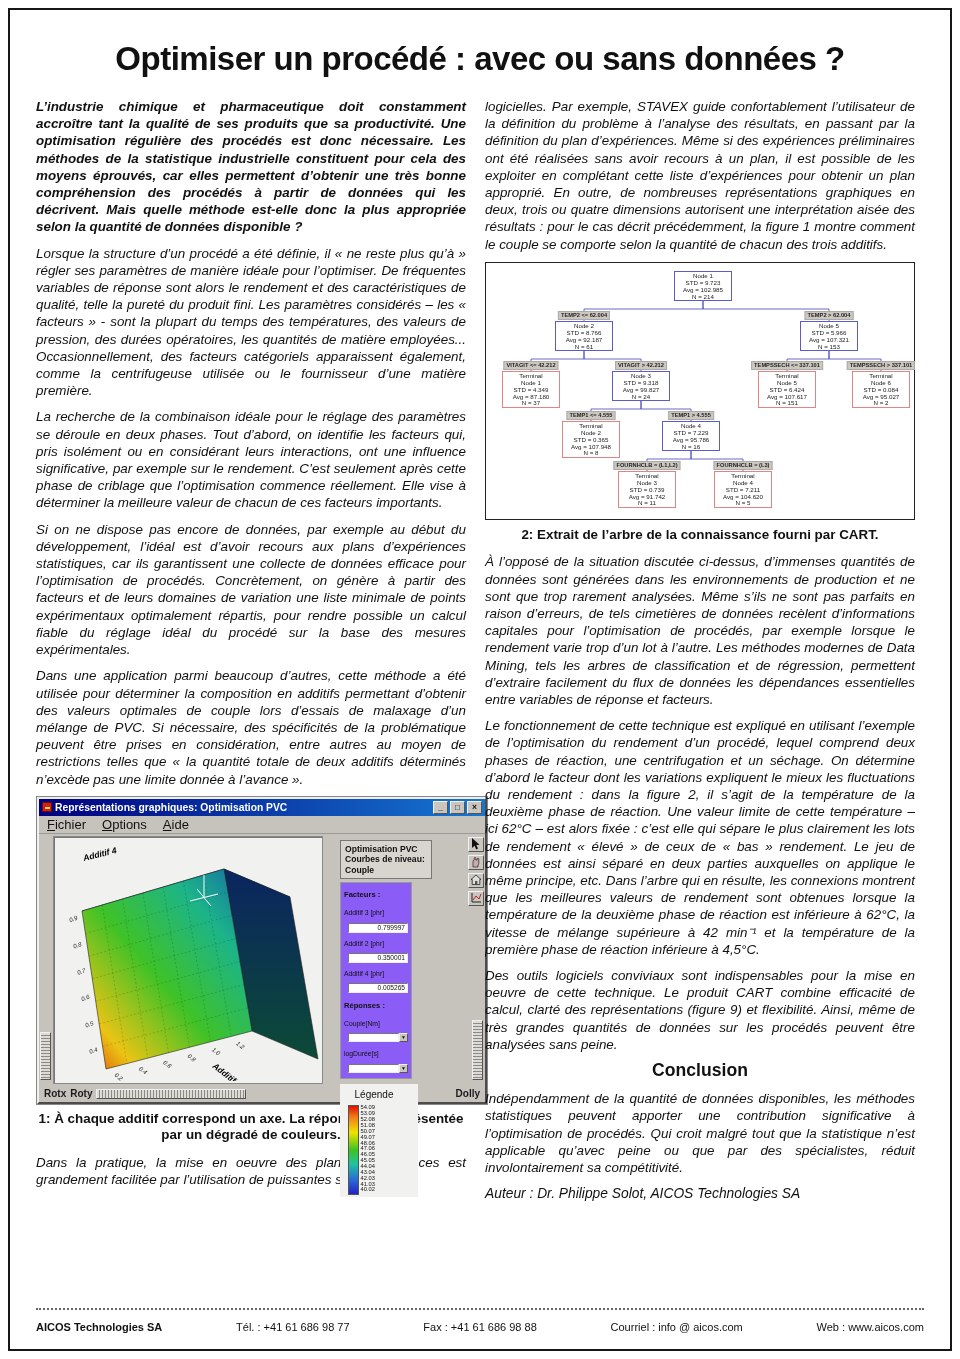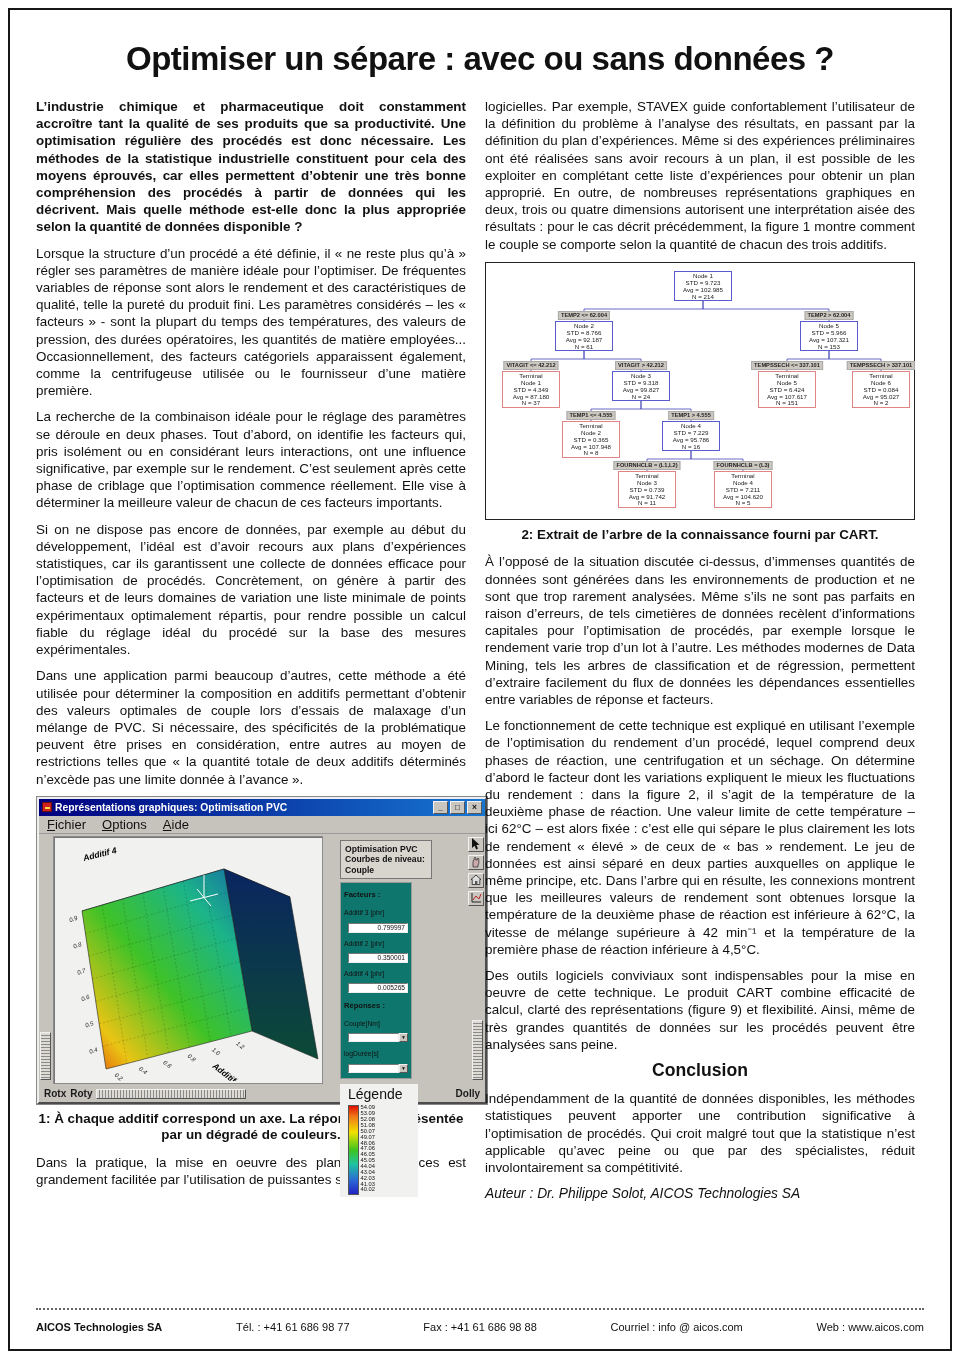--- a/index.html
+++ b/index.html
@@ -1,21 +1,21 @@
 <!DOCTYPE html>
 <html><head>
 <meta charset="utf-8">
 <style>
   html,body{margin:0;padding:0;background:#fff;}
   body{width:960px;height:1359px;position:relative;font-family:"Liberation Sans",sans-serif;color:#111;}
   .page{position:absolute;inset:8px;border:2px solid #161616;box-sizing:border-box;padding:18px 26px 0 26px;background:#fff;}
   .title{font-size:33px;font-weight:bold;text-align:center;margin:12px 0 20px 0;letter-spacing:-0.5px;}
   .columns{display:flex;gap:19px;}
   .col{width:430px;font-size:13.4px;line-height:17.2px;text-align:justify;}
-  .col p{margin:0 0 9px 0;}
+  .col p{margin:0 0 9px 0;font-style:italic;}
   p.bold{font-weight:bold;}
   h2{font-size:17.6px;font-weight:bold;text-align:center;margin:7px 0 11px 0;}
   .caption{font-weight:bold;text-align:center;margin:7px 0 10px 0;line-height:16.5px;}
   .author{font-style:italic;font-size:13.8px;margin-top:4px;}
   .footer{position:absolute;left:26px;right:26px;bottom:16px;border-top:2px dotted #666;padding-top:11px;display:flex;justify-content:space-between;font-size:11px;}
   .footer .company{font-weight:bold;}
 
   
   .win{width:450px;box-sizing:border-box;background:#c6c3bd;border-top:2px solid #efefef;border-left:2px solid #efefef;border-right:2px solid #4c4c4c;border-bottom:2px solid #4c4c4c;outline:1px solid #888;margin:4px 0 2px 1px;}
   .win-title{height:17px;background:linear-gradient(90deg,#00007e,#1677d2);display:flex;align-items:center;padding:0 3px;gap:3px;}
@@ -28,29 +28,29 @@
   .win-menu span u{text-decoration:underline;}
   .win-body{position:relative;height:252px;background:#c6c3bd;}
   .plot{position:absolute;left:14px;top:2px;width:268px;height:246px;background:#f1f1ef;border:1px solid #8a8a8a;box-shadow:inset 1px 1px 0 #777;}
   .vthumb{position:absolute;width:11px;border:1px solid;border-color:#f0f0f0 #555 #555 #f0f0f0;background:repeating-linear-gradient(180deg,#dedbd5 0 2px,#8a8a8a 2px 3px);box-sizing:border-box;}
   .vthumb.left{left:1px;bottom:6px;height:48px;}
   .vthumb.right{right:2px;bottom:6px;height:60px;}
   .tools{position:absolute;right:1px;top:3px;width:17px;display:flex;flex-direction:column;gap:3px;align-items:center;}
   .tool-btn{width:16px;height:15px;background:#c9c6c0;border:1px solid;border-color:#f2f2f2 #555 #555 #f2f2f2;box-sizing:border-box;display:flex;align-items:center;justify-content:center;}
   .panel{position:absolute;left:286px;top:3px;width:92px;}
   .info-box{border:1px solid #777;background:#d8d5cf;padding:3px 4px;font-weight:bold;font-size:8.6px;line-height:10.5px;margin-bottom:3px;}
-  .sub-panel{background:#0f766e;border:1px solid #999;padding:2px 3px;width:72px;box-sizing:border-box;}
+  .sub-panel{background:#8b5cf6;border:1px solid #999;padding:2px 3px;width:72px;box-sizing:border-box;}
   .sub-panel .hdr{font-weight:bold;font-size:7.6px;margin:1px 0;}
   .sub-panel .flabel{font-size:6.8px;margin-top:1px;}
   .sub-panel .fval{background:#fff;border:1px solid;border-color:#777 #eee #eee #777;font-size:6.6px;text-align:right;padding:0 2px;height:8px;line-height:8px;margin:1px 0 2px 4px;}
   .combo{display:flex;margin:1px 0 3px 4px;height:9px;}
   .combo .cv{flex:1;background:#fff;border:1px solid;border-color:#777 #eee #eee #777;}
   .combo .ca{width:9px;background:#c9c6c0;border:1px solid;border-color:#eee #555 #555 #eee;font-size:5px;line-height:7px;text-align:center;box-sizing:border-box;}
   .legende{margin-top:5px;width:70px;background:#f1f1ef;padding:2px 0 2px 8px;}
-  .legende .ltitle{font-size:14px;text-align:center;margin-bottom:2px;width:52px;}
+  .legende .ltitle{font-size:10px;text-align:center;margin-bottom:2px;width:52px;}
   .lg-row{display:flex;}
   .lg-bar{width:9px;height:88px;background:linear-gradient(180deg,#e01000 0%,#f07818 12%,#f0e200 30%,#3ec41e 50%,#1ec4a0 66%,#2a6ad4 84%,#2222c4 100%);border:1px solid #555;}
   .lg-vals-clip{height:88px;overflow:hidden;width:28px;}
   .lg-vals{transform:scale(0.72);transform-origin:0 0;font-size:8px;line-height:8.15px;width:38px;padding-left:2px;}
   .win-bottom{height:16px;display:flex;align-items:center;padding:0 5px;font-size:10px;font-weight:bold;color:#1a1a1a;gap:4px;}
   .hthumb{width:150px;height:10px;border:1px solid;border-color:#f0f0f0 #555 #555 #f0f0f0;background:repeating-linear-gradient(90deg,#dedbd5 0 2px,#8a8a8a 2px 3px);box-sizing:border-box;}
   .win-bottom .dolly{margin-left:auto;}
 
   
   .fig2-box{width:430px;height:258px;border:1.5px solid #222;background:#fff;position:relative;box-sizing:border-box;margin:2px 0 4px 0;}
@@ -58,21 +58,21 @@
   .tree-area svg{position:absolute;left:0;top:0;overflow:visible;}
   .tnode{position:absolute;background:#fff;border:1px solid;font-size:6.2px;line-height:6.9px;text-align:center;color:#222;box-sizing:border-box;padding-top:1px;}
   .tnode.internal{border-color:#5b5bd0;}
   .tnode.terminal{border-color:#e08484;}
   .tsplit{position:absolute;transform:translateX(-50%);background:#ccc8c0;color:#222;font-size:5.7px;font-weight:bold;line-height:7px;padding:0 2px;white-space:nowrap;border:0.5px solid #aaa;}
 </style>
 </head>
 <body>
 
 <div class="page">
-  <h1 class="title">Optimiser un sépare : avec ou sans données ?</h1>
+  <h1 class="title">Optimiser un procédé : avec ou sans données ?</h1>
 
   <div class="columns">
 
     <div class="col">
       <p class="bold">L’industrie chimique et pharmaceutique doit constamment accroître tant la qualité de ses produits que sa productivité. Une optimisation régulière des procédés est donc nécessaire. Les méthodes de la statistique industrielle constituent pour cela des moyens éprouvés, car elles permettent d’obtenir une très bonne compréhension des procédés à partir de données qui les décrivent. Mais quelle méthode est-elle donc la plus appropriée selon la quantité de données disponible ?</p>
       <p>Lorsque la structure d’un procédé a été définie, il « ne reste plus qu’à » régler ses paramètres de manière idéale pour l’optimiser. De fréquentes variables de réponse sont alors le rendement et des caractéristiques de qualité, telle la pureté du produit fini. Les paramètres considérés – les « facteurs » - sont la plupart du temps des températures, des valeurs de pression, des durées opératoires, les quantités de matière employées... Occasionnellement, des facteurs catégoriels apparaissent également, comme la centrifugeuse utilisée ou le fournisseur d’une matière première.</p>
       <p>La recherche de la combinaison idéale pour le réglage des paramètres se déroule en deux phases. Tout d’abord, on identifie les facteurs qui, pris isolément ou en considérant leurs interactions, ont une influence significative, par exemple sur le rendement. C’est seulement après cette phase de criblage que l’optimisation commence réellement. Elle vise à déterminer la meilleure valeur de chacun de ces facteurs importants.</p>
       <p>Si on ne dispose pas encore de données, par exemple au début du développement, l’idéal est d’avoir recours aux plans d’expériences statistiques, car ils garantissent une collecte de données efficace pour l’optimisation de procédés. Concrètement, on génère à partir des facteurs et de leurs domaines de variation une liste minimale de points expérimentaux optimalement répartis, pour rendre possible un calcul fiable du réglage idéal du procédé sur la base des mesures expérimentales.</p>
       <p>Dans une application parmi beaucoup d’autres, cette méthode a été utilisée pour déterminer la composition en additifs permettant d’obtenir des valeurs optimales de couple lors d’essais de malaxage d’un mélange de PVC. Si nécessaire, des spécificités de la problématique peuvent être prises en considération, entre autres au moyen de restrictions telles que « la quantité totale de deux additifs déterminés n’excède pas une limite donnée à l’avance ».</p>
 

